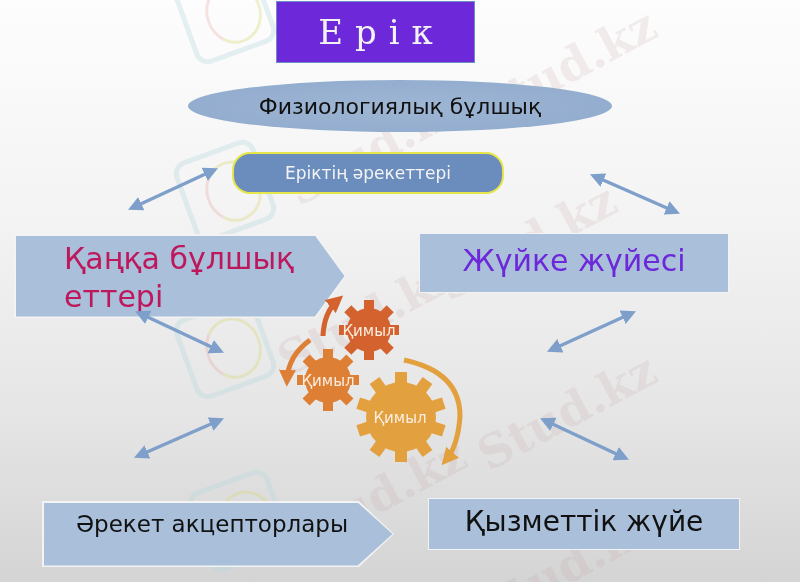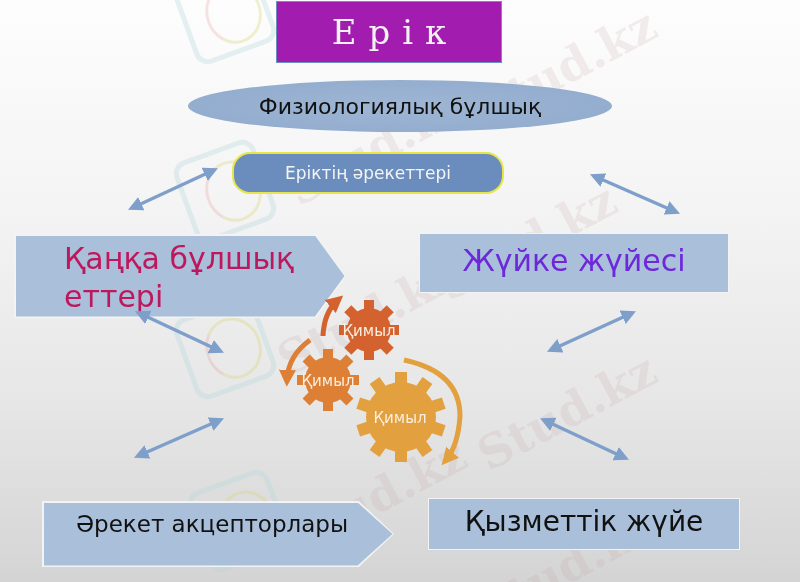--- a/index.html
+++ b/index.html
@@ -35,22 +35,22 @@
     position: absolute;
     left: 18px; top: 10px;
     width: 50px; height: 56px;
     border-radius: 50%;
     border: 3px solid rgba(215, 215, 120, 0.35);
     border-left-color: rgba(230, 150, 150, 0.25);
   }
 
   
   .title-box {
-    left: 276px; top: 1px; width: 226px; height: 62px;
-    background: #a21caf;
+    left: 276px; top: 1px; width: 199px; height: 62px;
+    background: #6d28d9;
     border: 1px solid #6a8fc0;
     display: flex; align-items: center; justify-content: center;
   }
   .title-text {
     font-family: "DejaVu Serif", serif;
     font-size: 34px;
     letter-spacing: 12px;
     color: #f2f2f2;
     padding-left: 12px;
   }

